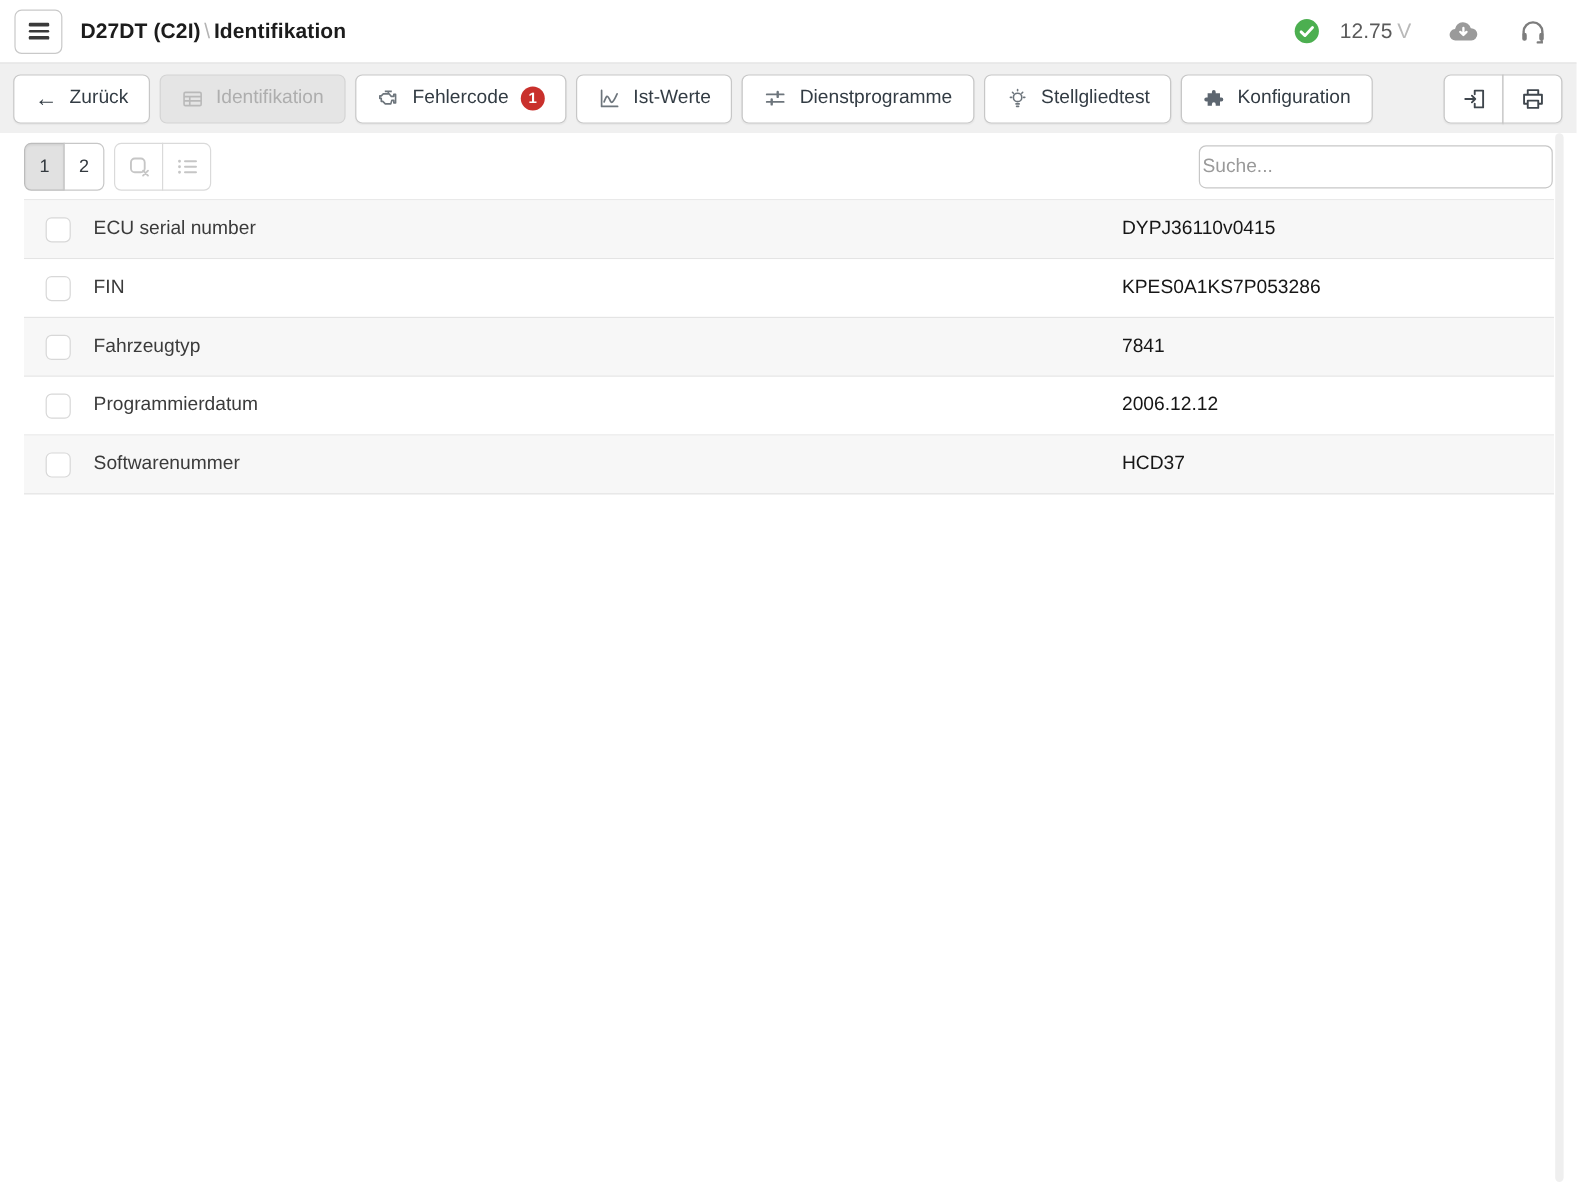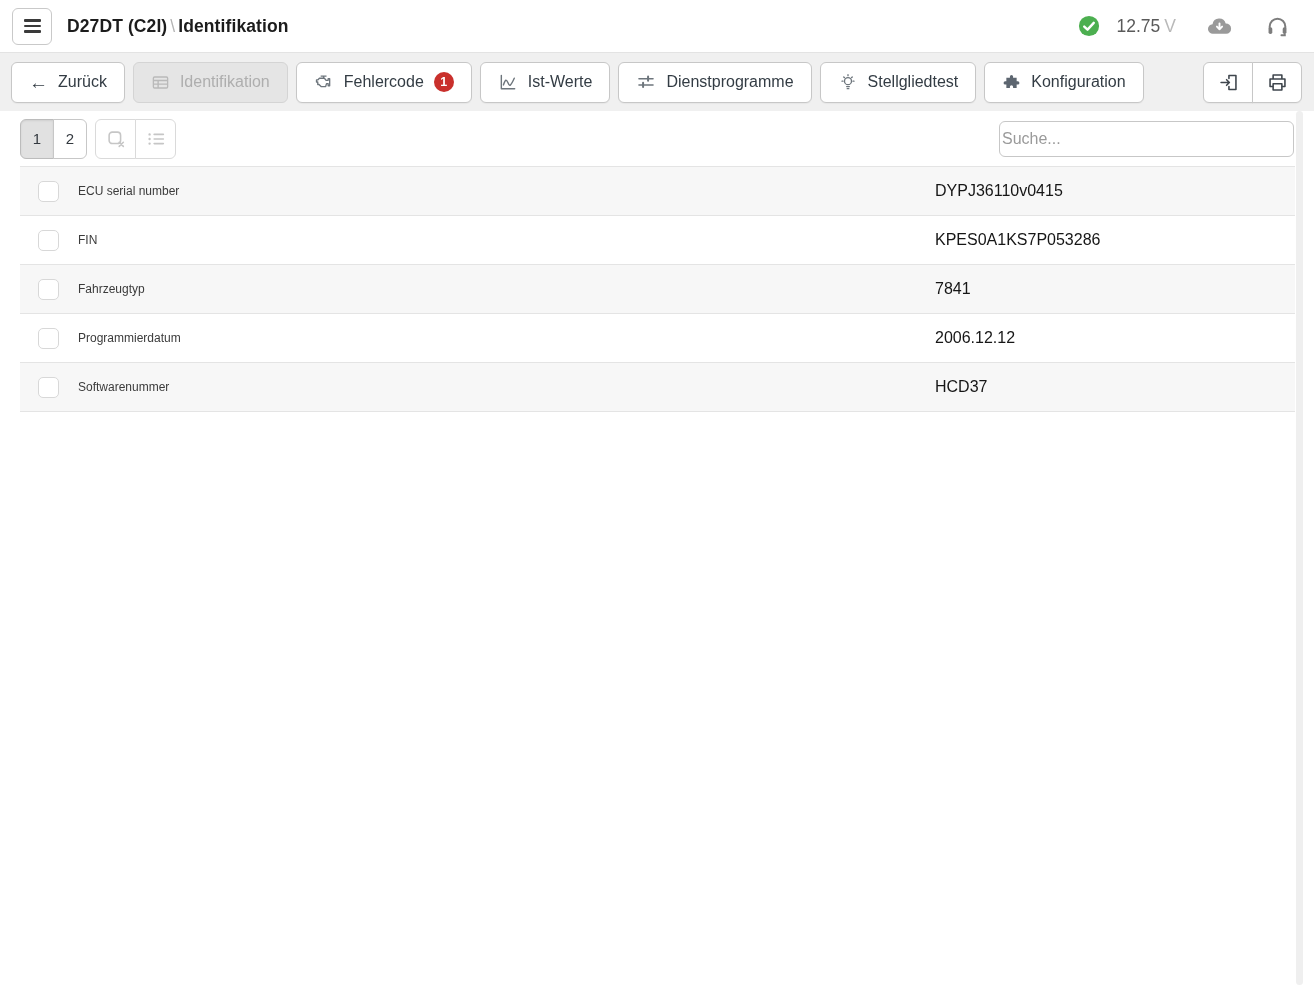--- a/index.html
+++ b/index.html
@@ -56,21 +56,21 @@
                   padding: 0 2px; font-size: 16px; color: #555; font-family: "Liberation Sans", sans-serif; outline: none; }
   .search-input::placeholder { color: #9a9a9a; }
 
   
   .dtable { margin: 0 19px 0 20px; border-top: 1px solid #e4e4e4; }
   .trow { position: relative; height: 49px; display: flex; align-items: center; border-bottom: 1px solid #e4e4e4;
           background: #fff; }
   .trow.striped { background: #f7f7f7; }
   .cb { width: 21px; height: 21px; margin-left: 18px; background: #fff; border: 1px solid #d8d8d8; border-radius: 5px;
         flex: none; cursor: pointer; }
-  .tlabel { margin-left: 19px; font-size: 12px; color: #3b3b3b; }
+  .tlabel { margin-left: 19px; font-size: 16px; color: #3b3b3b; }
   .tvalue { position: absolute; left: 915px; font-size: 16px; font-weight: 400; color: #161616; }
 
   
   .scroll-track { position: absolute; top: 111px; right: 11px; width: 7px; height: 874px; background: #efefef;
                   border-radius: 4px; }
 </style>
 </head>
 <body>
 
 <div class="app">

